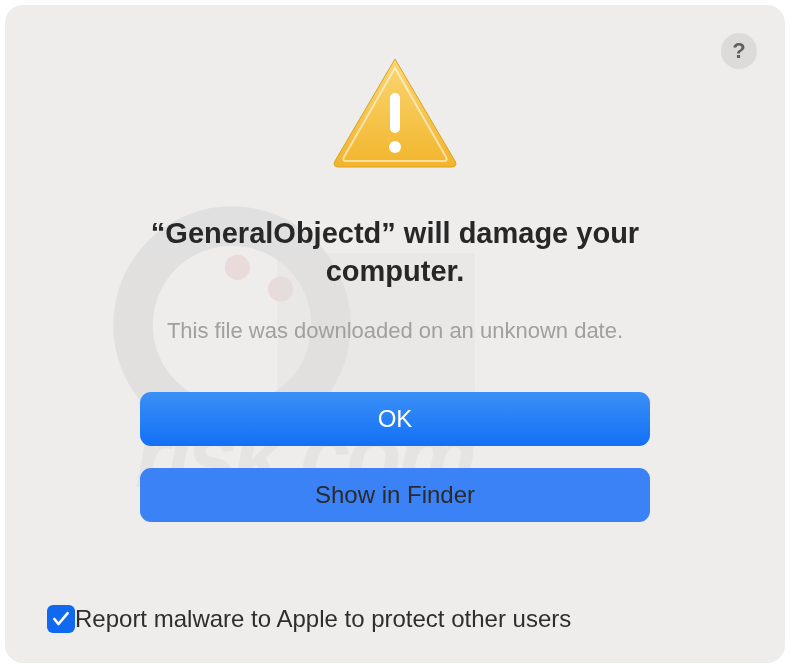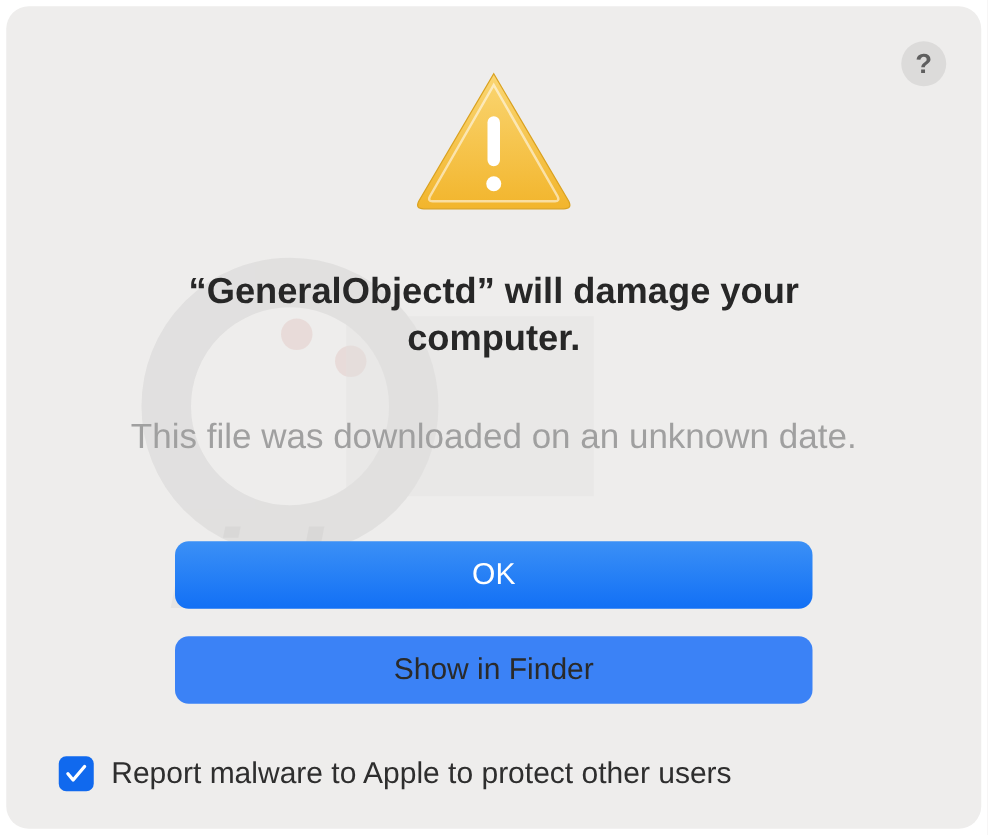--- a/index.html
+++ b/index.html
@@ -94,30 +94,30 @@
       height: 115px;
       margin-bottom: 45px;
     }
     
     .dialog-title {
       font-size: 29px;
       font-weight: 700;
       color: #272727;
       text-align: center;
       line-height: 1.3;
-      margin-bottom: 43px;
+      margin-bottom: 28px;
       max-width: 560px;
     }
     
     .dialog-subtitle {
-      font-size: 28px;
+      font-size: 22px;
       font-weight: 400;
       color: #a0a0a0;
       text-align: left;
-      margin-bottom: 68px;
+      margin-bottom: 48px;
     }
     
     .button-primary {
       width: 510px;
       height: 54px;
       background: linear-gradient(to bottom, #3b90f6, #1270f5);
       border: none;
       border-radius: 11px;
       color: #ffffff;
       font-size: 24px;
@@ -139,21 +139,21 @@
       cursor: pointer;
       font-family: inherit;
     }
     
     .checkbox-row {
       position: absolute;
       bottom: 30px;
       left: 42px;
       display: flex;
       align-items: center;
-      gap: 14px;
+      gap: 0;
       z-index: 2;
     }
     
     .checkbox {
       width: 28px;
       height: 28px;
       background: #1069ee;
       border-radius: 6px;
       display: flex;
       align-items: center;

